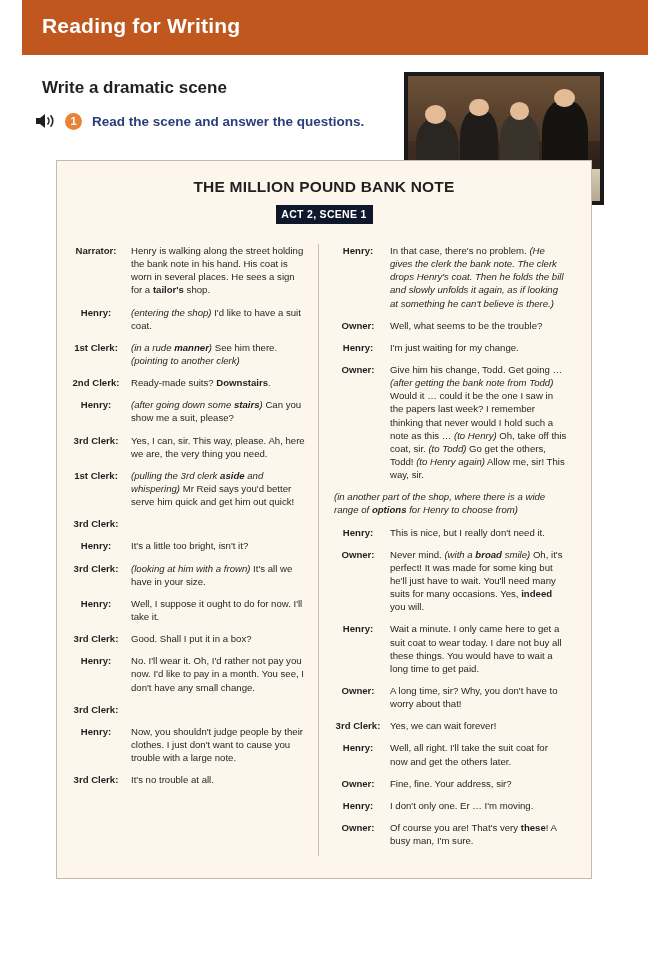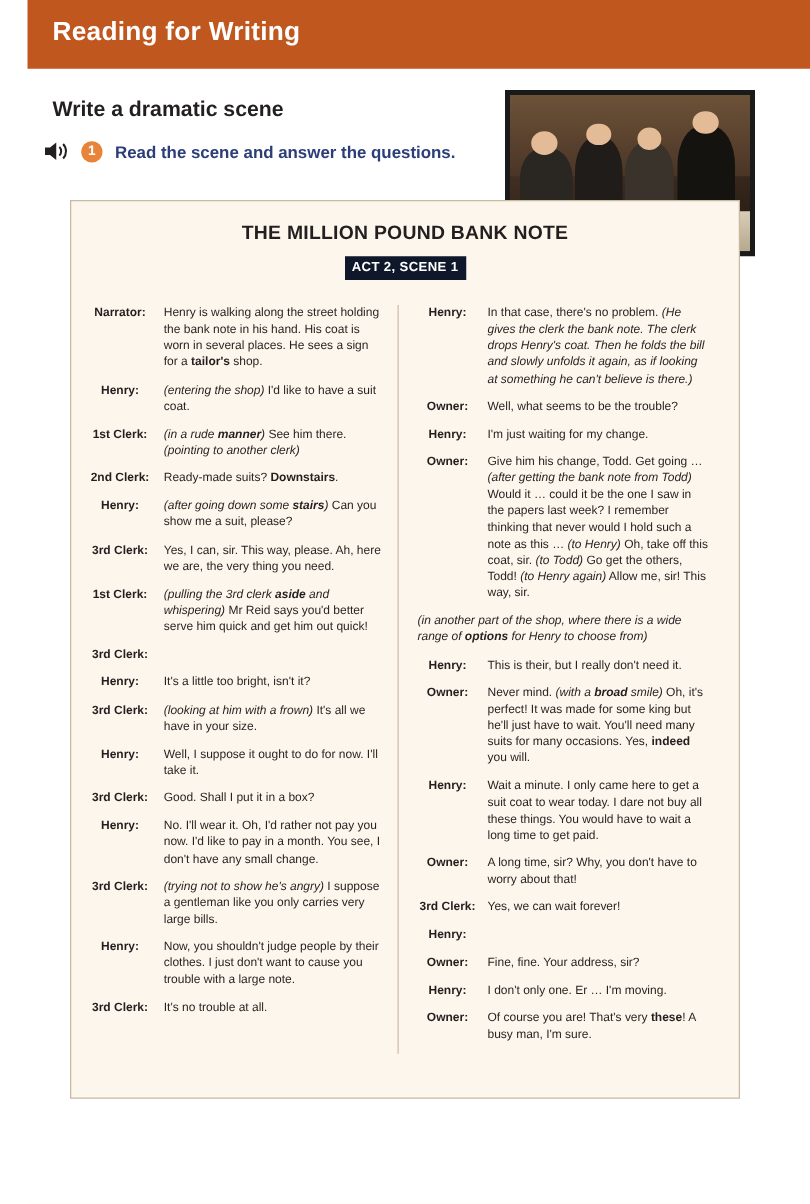--- a/index.html
+++ b/index.html
@@ -311,21 +311,20 @@
         <div class="line">
           <div class="spk">3rd Clerk:</div>
           <div class="txt">Good. Shall I put it in a box?</div>
         </div>
         <div class="line">
           <div class="spk">Henry:</div>
           <div class="txt">No. I'll wear it. Oh, I'd rather not pay you now. I'd like to pay in a month. You see, I don't have any small change.</div>
         </div>
         <div class="line">
           <div class="spk">3rd Clerk:</div>
-          <div class="txt"><i>(trying not to show he's angry)</i> I suppose a gentleman like you only carries very large bills.</div>
         </div>
         <div class="line">
           <div class="spk">Henry:</div>
           <div class="txt">Now, you shouldn't judge people by their clothes. I just don't want to cause you trouble with a large note.</div>
         </div>
         <div class="line">
           <div class="spk">3rd Clerk:</div>
           <div class="txt">It's no trouble at all.</div>
         </div>
       </div>
@@ -342,40 +341,41 @@
           <div class="spk">Henry:</div>
           <div class="txt">I'm just waiting for my change.</div>
         </div>
         <div class="line">
           <div class="spk">Owner:</div>
           <div class="txt">Give him his change, Todd. Get going … <i>(after getting the bank note from Todd)</i> Would it … could it be the one I saw in the papers last week? I remember thinking that never would I hold such a note as this … <i>(to Henry)</i> Oh, take off this coat, sir. <i>(to Todd)</i> Go get the others, Todd! <i>(to Henry again)</i> Allow me, sir! This way, sir.</div>
         </div>
         <div class="stage-note">(in another part of the shop, where there is a wide range of <b>options</b> for Henry to choose from)</div>
         <div class="line">
           <div class="spk">Henry:</div>
-          <div class="txt">This is their, but I really don't need it.</div>
+          <div class="txt">This is nice, but I really don't need it.</div>
         </div>
         <div class="line">
           <div class="spk">Owner:</div>
           <div class="txt">Never mind. <i>(with a <b>broad</b> smile)</i> Oh, it's perfect! It was made for some king but he'll just have to wait. You'll need many suits for many occasions. Yes, <b>indeed</b> you will.</div>
         </div>
         <div class="line">
           <div class="spk">Henry:</div>
           <div class="txt">Wait a minute. I only came here to get a suit coat to wear today. I dare not buy all these things. You would have to wait a long time to get paid.</div>
         </div>
         <div class="line">
           <div class="spk">Owner:</div>
           <div class="txt">A long time, sir? Why, you don't have to worry about that!</div>
         </div>
         <div class="line">
           <div class="spk">3rd Clerk:</div>
           <div class="txt">Yes, we can wait forever!</div>
         </div>
         <div class="line">
           <div class="spk">Henry:</div>
+          <div class="txt">Well, all right. I'll take the suit coat for now and get the others later.</div>
         </div>
         <div class="line">
           <div class="spk">Owner:</div>
           <div class="txt">Fine, fine. Your address, sir?</div>
         </div>
         <div class="line">
           <div class="spk">Henry:</div>
           <div class="txt">I don't only one. Er … I'm moving.</div>
         </div>
         <div class="line">

